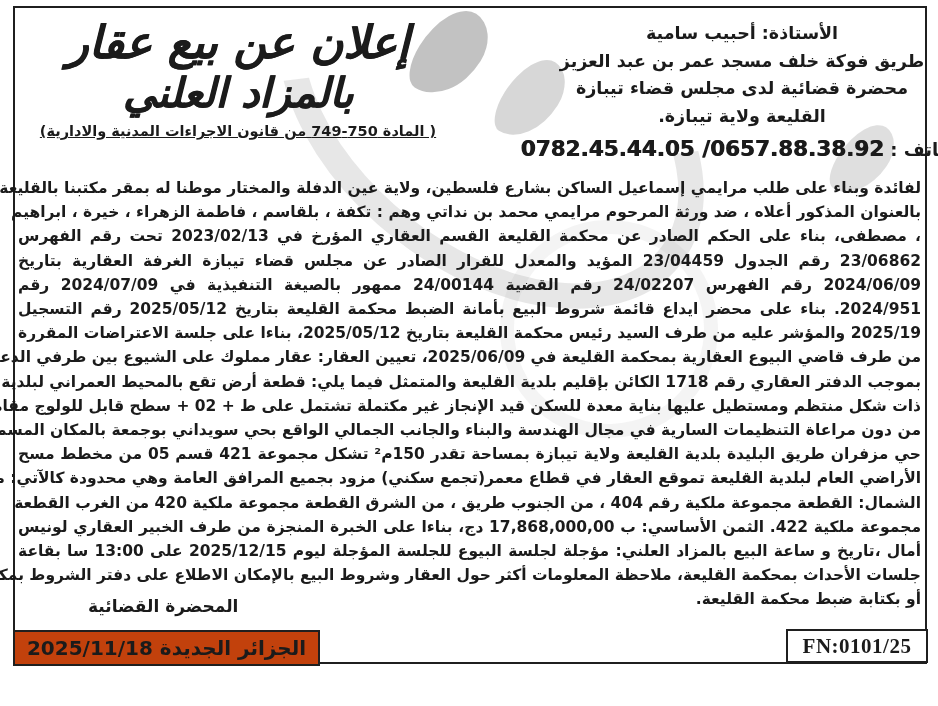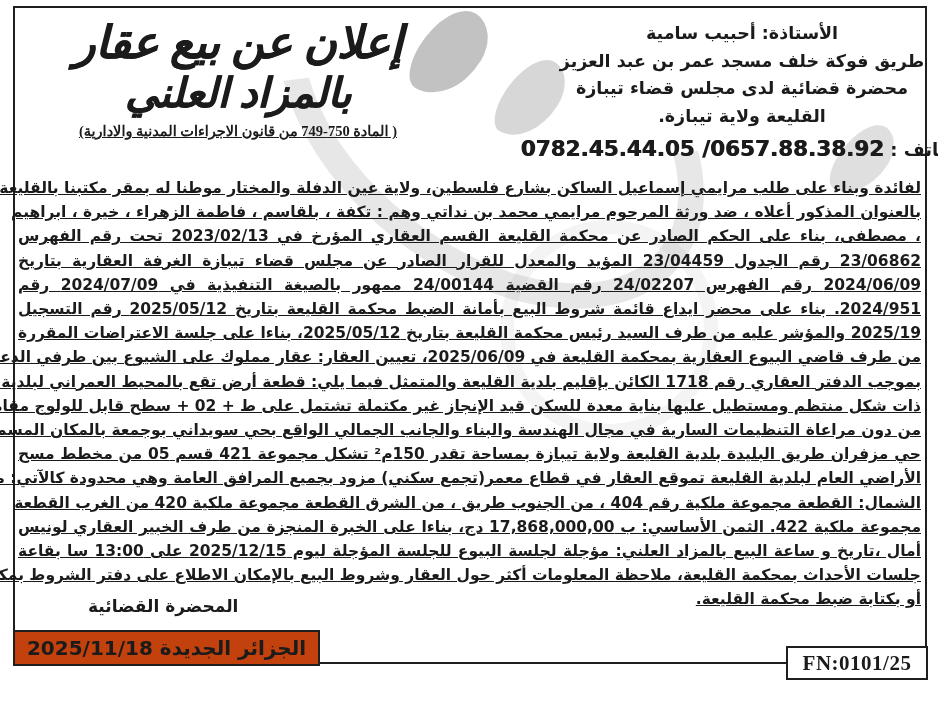--- a/index.html
+++ b/index.html
@@ -38,21 +38,21 @@
     transform:rotate(34deg);
   }
   .wm-ring{
     position:absolute;left:500px;top:220px;width:190px;height:190px;
     border:14px solid rgba(180,180,180,.14);border-radius:50%;
     transform:rotate(20deg);
   }
   
   .title-block{
     position:absolute;left:28px;top:16px;width:420px;
-    direction:rtl;text-align:center;font-family:Liberation Serif, serif;
+    direction:rtl;text-align:center;
   }
   .title-l1{
     font-size:45px;font-weight:bold;font-style:italic;line-height:1.2;
     text-shadow:.6px 0 currentColor;
   }
   .title-l2{
     font-size:41px;font-weight:bold;font-style:italic;line-height:1.15;
     text-shadow:.6px 0 currentColor;
   }
   .title-article{
@@ -73,36 +73,35 @@
   }
   
   .body-text{
     position:absolute;left:18px;top:176px;width:903px;
     direction:rtl;font-weight:bold;font-size:15.5px;
   }
   .body-line{
     line-height:24.2px;
     text-align:justify;text-align-last:justify;
     white-space:nowrap;
-    text-decoration:underline;
   }
   .body-line.last{text-align-last:right;white-space:normal;}
   
   .signature{
     position:absolute;left:88px;top:596px;direction:rtl;
     font-size:17px;font-weight:bold;
   }
   .date-box{
     position:absolute;left:13px;top:630px;width:303px;height:32px;
     border:2px solid #1f1f1f;background:#c2410c;
     direction:rtl;display:flex;align-items:center;justify-content:center;
     font-size:20px;font-weight:bold;white-space:nowrap;
   }
   .fn-box{
-    position:absolute;left:786px;top:646px;width:138px;height:30px;
+    position:absolute;left:786px;top:629px;width:138px;height:30px;
     border:2px solid #1f1f1f;background:#ffffff;
     display:flex;align-items:center;justify-content:center;
     font-family:"Liberation Serif","DejaVu Serif",serif;
     font-size:21px;font-weight:bold;letter-spacing:.5px;
   }
 </style>
 </head>
 <body>
 
 <div class="watermark">

